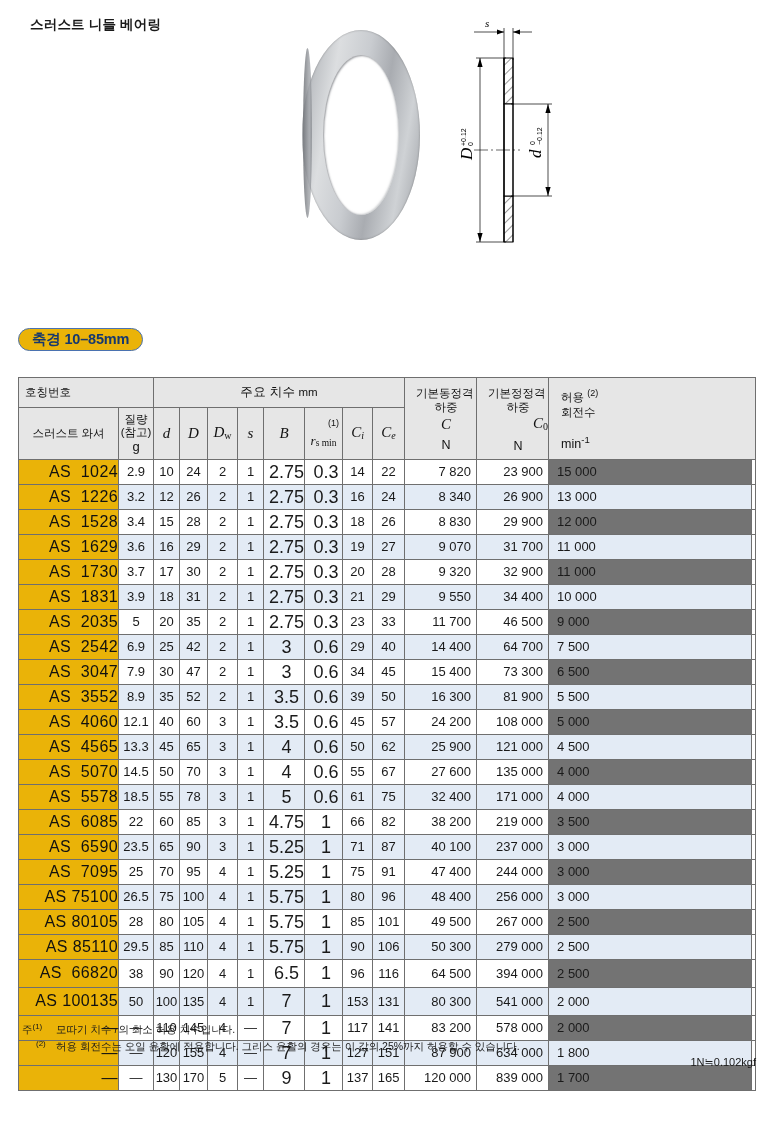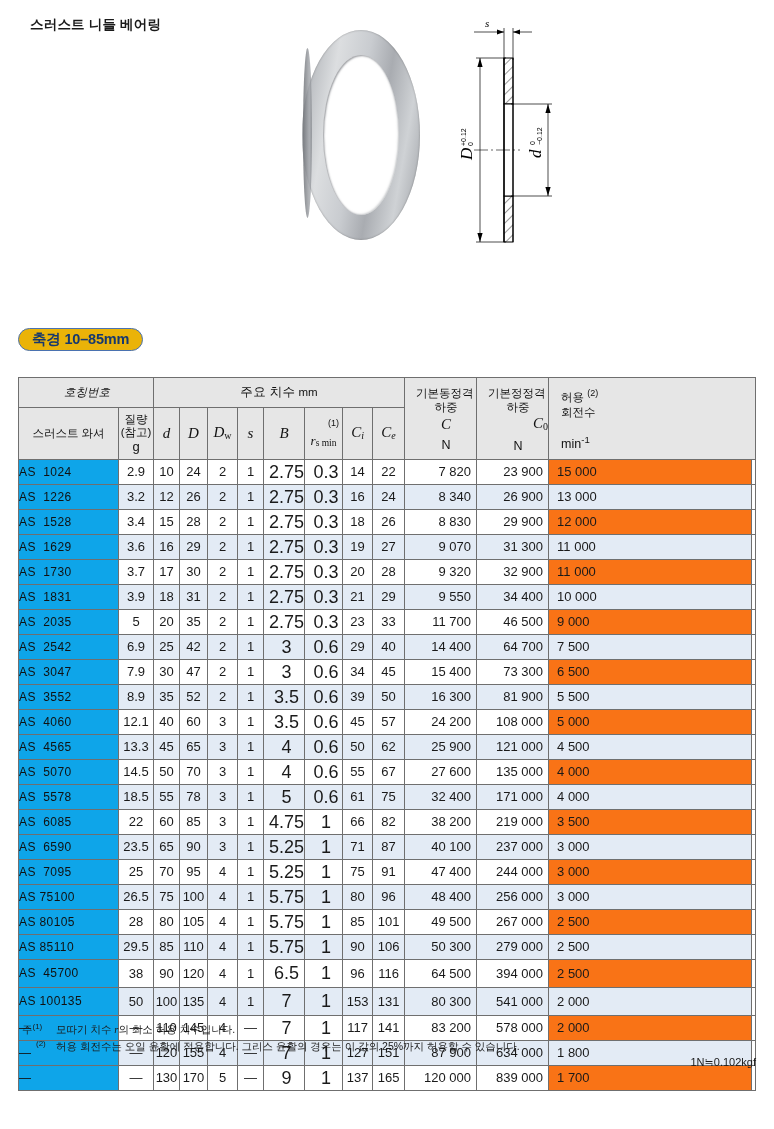--- a/index.html
+++ b/index.html
@@ -120,41 +120,41 @@
   .sym .sub-i { font-size: 10px; font-style: italic; vertical-align: -2px; }
   .sup-note { font-size: 9px; vertical-align: 5px; font-style: normal; }
   .rsmin { font-family: "Liberation Serif", serif; font-style: italic; font-size: 13px; white-space: nowrap; }
   .rsmin .sm { font-size: 9.5px; font-style: normal; vertical-align: -1px; }
   .unit { font-size: 12.5px; }
 
   
   tr.r td { height: 25px; }
   tr.r.tall td { height: 28px; }
   td.desig {
-    background: #0ea5e9;
-    text-align: left;
-    font-size: 12px;
+    background: #eab308;
+    text-align: right;
+    font-size: 16px;
     font-weight: 700;
     letter-spacing: .4px;
     white-space: pre;
     color: #111;
   }
   td.num { text-align: center; font-size: 13px; }
   td.numL { text-align: center; padding-left: 5px !important; font-size: 18px; }
   td.numR { text-align: right; padding-right: 5px !important; font-size: 13px; }
   td.blank { border-left: 1px solid #6f6f6f; border-right: none; border-top: none; border-bottom: none; background: #fff; }
 
   tr.r.alt td.num, tr.r.alt td.numL, tr.r.alt td.numR { background: #e3ebf5; }
   tr.r td.num, tr.r td.numL, tr.r td.numR { background: #ffffff; }
   tr.r.alt td.blank, tr.r td.blank { background: #ffffff; }
 
   
   td.speed { text-align: left; padding-left: 8px !important; font-size: 13px; }
   tr.r.alt td.speed { background: #e3ebf5; }
-  tr.r td.speed { background: #f97316; }
+  tr.r td.speed { background: #737373; }
 
   
   .notes {
     position: absolute;
     left: 22px; top: 1021px;
     font-size: 10.5px;
     line-height: 1.55;
     color: #1a1a1a;
   }
   .notes .row { display: flex; }
@@ -232,21 +232,21 @@
   </div>
 </div>
 
 <div class="badge">축경 10–85mm</div>
 
 <div class="table-wrap">
 <table class="spec">
   <thead>
     <tr>
       <th class="hdr hdr-top hdr-left" colspan="2" style="width:135px;">
-        <div style="text-align:center; padding-right:4px;font-style:italic;">호칭번호</div>
+        <div style="text-align:left; padding-right:4px;">호칭번호</div>
       </th>
       <th class="hdr hdr-top" colspan="8" style="width:248px;">
         <span class="dim-title">주요 치수</span>
         <span class="mm">mm</span>
       </th>
       <th class="hdr hdr-top hdr-left" rowspan="2" style="width:72px;">
         <div style="padding:3px 0 0 5px; text-align:left; line-height:1.25;">
           <div>기본동정격</div>
           <div style="text-align:center;">하중</div>
           <div style="text-align:center;"><span class="sym">C</span></div>
@@ -362,21 +362,21 @@
           <td class="num">3.6</td>
           <td class="num">16</td>
           <td class="num">29</td>
           <td class="num">2</td>
           <td class="num">1</td>
           <td class="numL">2.75</td>
           <td class="numL">0.3</td>
           <td class="num">19</td>
           <td class="num">27</td>
           <td class="numR">9 070</td>
-          <td class="numR">31 300</td>
+          <td class="numR">31 700</td>
           <td class="speed">11 000</td>
           <td class="blank"></td>
         </tr>
         <tr class="r">
           <td class="desig">AS  1730</td>
           <td class="num">3.7</td>
           <td class="num">17</td>
           <td class="num">30</td>
           <td class="num">2</td>
           <td class="num">1</td>
@@ -623,21 +623,21 @@
           <td class="numL">5.75</td>
           <td class="numL">1</td>
           <td class="num">90</td>
           <td class="num">106</td>
           <td class="numR">50 300</td>
           <td class="numR">279 000</td>
           <td class="speed">2 500</td>
           <td class="blank"></td>
         </tr>
         <tr class="r tall">
-          <td class="desig">AS  45700</td>
+          <td class="desig">AS  66820</td>
           <td class="num">38</td>
           <td class="num">90</td>
           <td class="num">120</td>
           <td class="num">4</td>
           <td class="num">1</td>
           <td class="numL">6.5</td>
           <td class="numL">1</td>
           <td class="num">96</td>
           <td class="num">116</td>
           <td class="numR">64 500</td>

